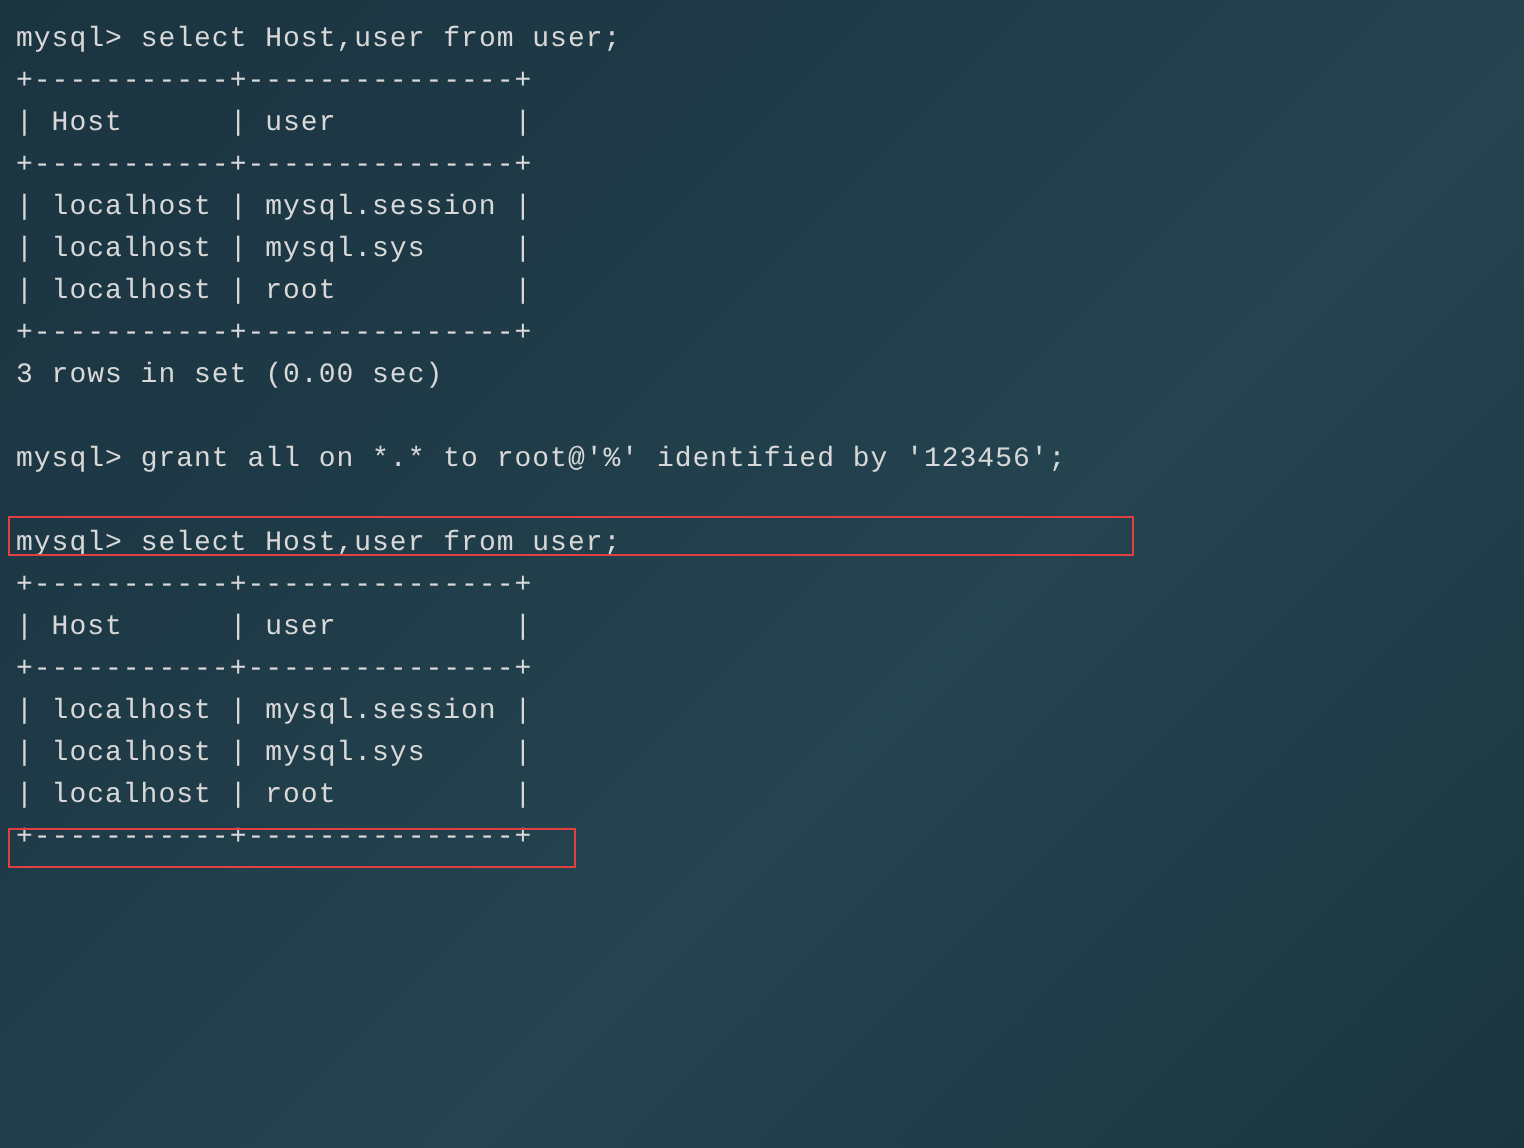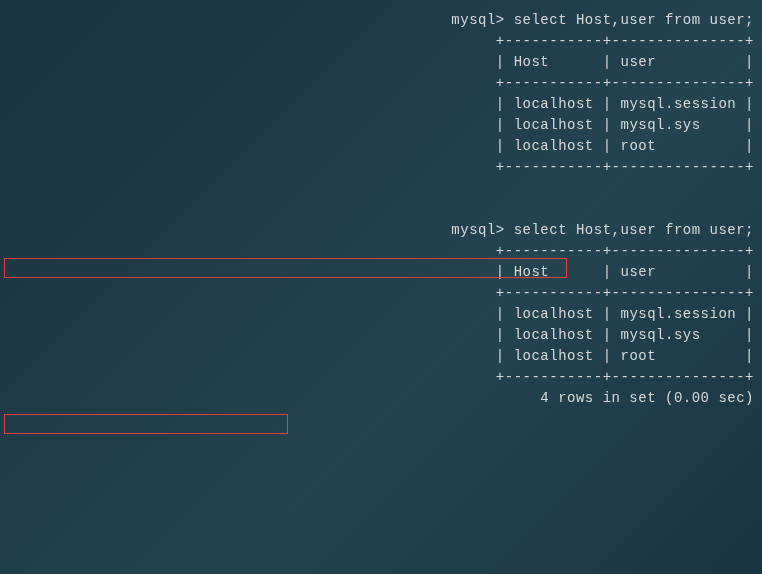--- a/index.html
+++ b/index.html
@@ -1,19 +1,18 @@
 <!DOCTYPE html>
 <html><head>
   <meta charset="utf-8">
   <style>
     * {
       margin: 0;
       padding: 0;
       box-sizing: border-box;
-      text-align: right;
     }
     body {
       width: 762px;
       height: 574px;
       background: linear-gradient(135deg, #1a3540 0%, #1f3a47 30%, #244450 60%, #1a3540 100%);
       font-family: 'Courier New', monospace;
       font-size: 14px;
       color: #d8d8d8;
       padding: 10px 8px;
       line-height: 1.5;
@@ -48,27 +47,28 @@
 
 <div>
   <div class="line"><span>mysql&gt; </span><span>select Host,user from user;</span></div>
   <div class="line">+-----------+---------------+</div>
   <div class="line">| Host      | user          |</div>
   <div class="line">+-----------+---------------+</div>
   <div class="line">| localhost | mysql.session |</div>
   <div class="line">| localhost | mysql.sys     |</div>
   <div class="line">| localhost | root          |</div>
   <div class="line">+-----------+---------------+</div>
+  <div class="line">3 rows in set (0.00 sec)</div>
   <div class="line">&nbsp;</div>
+  <div class="line"><span>mysql&gt; </span><span>grant all on *.* to root@'%' identified by '123456';</span></div>
   <div class="line">&nbsp;</div>
   <div class="line"><span>mysql&gt; </span><span>select Host,user from user;</span></div>
   <div class="line">+-----------+---------------+</div>
   <div class="line">| Host      | user          |</div>
   <div class="line">+-----------+---------------+</div>
   <div class="line">| localhost | mysql.session |</div>
   <div class="line">| localhost | mysql.sys     |</div>
   <div class="line">| localhost | root          |</div>
   <div class="line">+-----------+---------------+</div>
-  <div class="line">4 rows in set (0.00 sec)</div>
 </div>
 
 <div class="highlight-box box1"></div>
 <div class="highlight-box box2"></div>
 
 </body></html>

